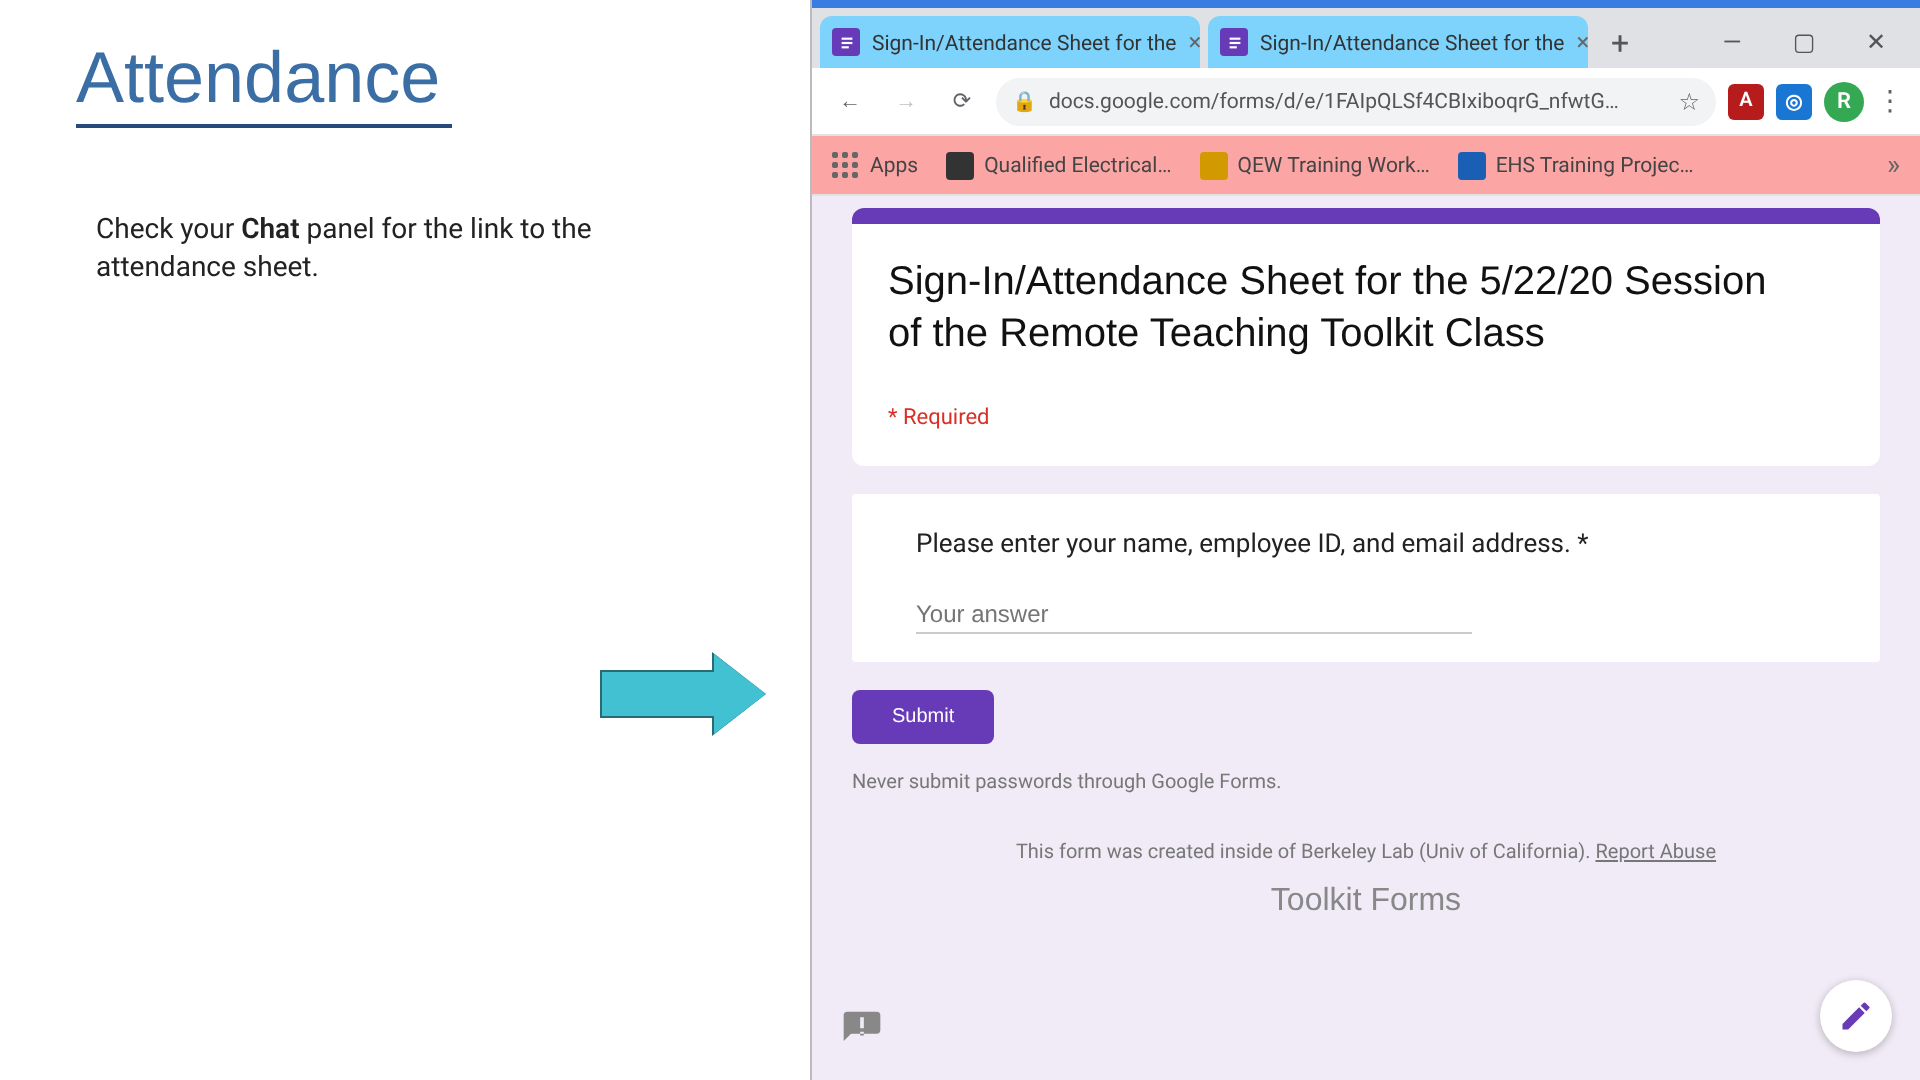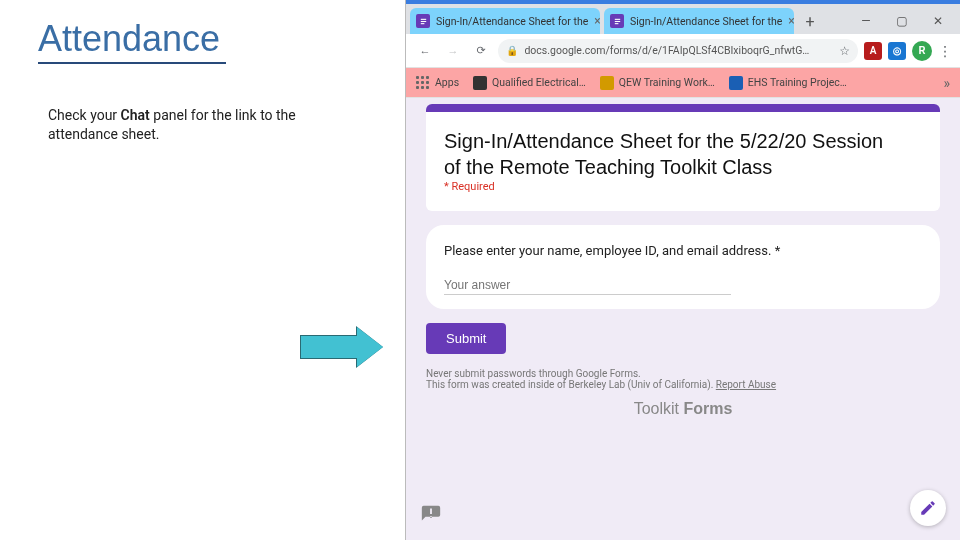--- a/index.html
+++ b/index.html
@@ -201,58 +201,59 @@
   }
   .form-title {
     font-family: Arial, sans-serif;
     font-size:20px;
     line-height:1.3;
     color:#111;
   }
   .required-note{
     color:#d93025;
     font-size:11px;
+    margin-top:22px;
   }
   .question-card{
     background:#fff;
-    border-radius:18px;
-    padding:18px 18px 14px 18px;
+    border-radius:2px;
+    padding:18px 18px 14px 32px;
     margin-bottom:14px;
   }
   .q-label{font-size:13px;color:#222;}
   .answer-line{
     margin-top:18px;
     border:none;
     border-bottom:1px solid #ccc;
     width:60%;
     font-size:12px;
     color:#000000;
     padding:2px 0;
     outline:none;
   }
   .submit-btn{
     background:#673ab7;
     color:#fff;
     border:none;
     border-radius:4px;
     padding:8px 20px;
-    font-size:13px;
+    font-size:10px;
     font-weight:500;
   }
   .footnote{font-size:10px;color:#777;margin-top:14px;}
-  .footnote2{font-size:10px;color:#777;margin-top:0;text-align:left;}
+  .footnote2{font-size:10px;color:#777;margin-top:24px;text-align:center;}
   .footnote2 .report{text-decoration:underline;}
   .forms-logo{
     text-align:center;
     font-size:16px;
     color:#888;
     margin-top:10px;
     font-family: "Product Sans", Arial, sans-serif;
   }
-  .forms-logo b{font-weight:700;margin-top:43px;}
+  .forms-logo b{font-weight:400;margin-top:43px;}
   .fab {
     position:absolute;
     right:14px;
     bottom:14px;
     width:36px;height:36px;
     border-radius:50%;
     background:#fff;
     box-shadow:0 1px 4px rgba(0,0,0,0.25);
     display:flex;align-items:center;justify-content:center;
   }

